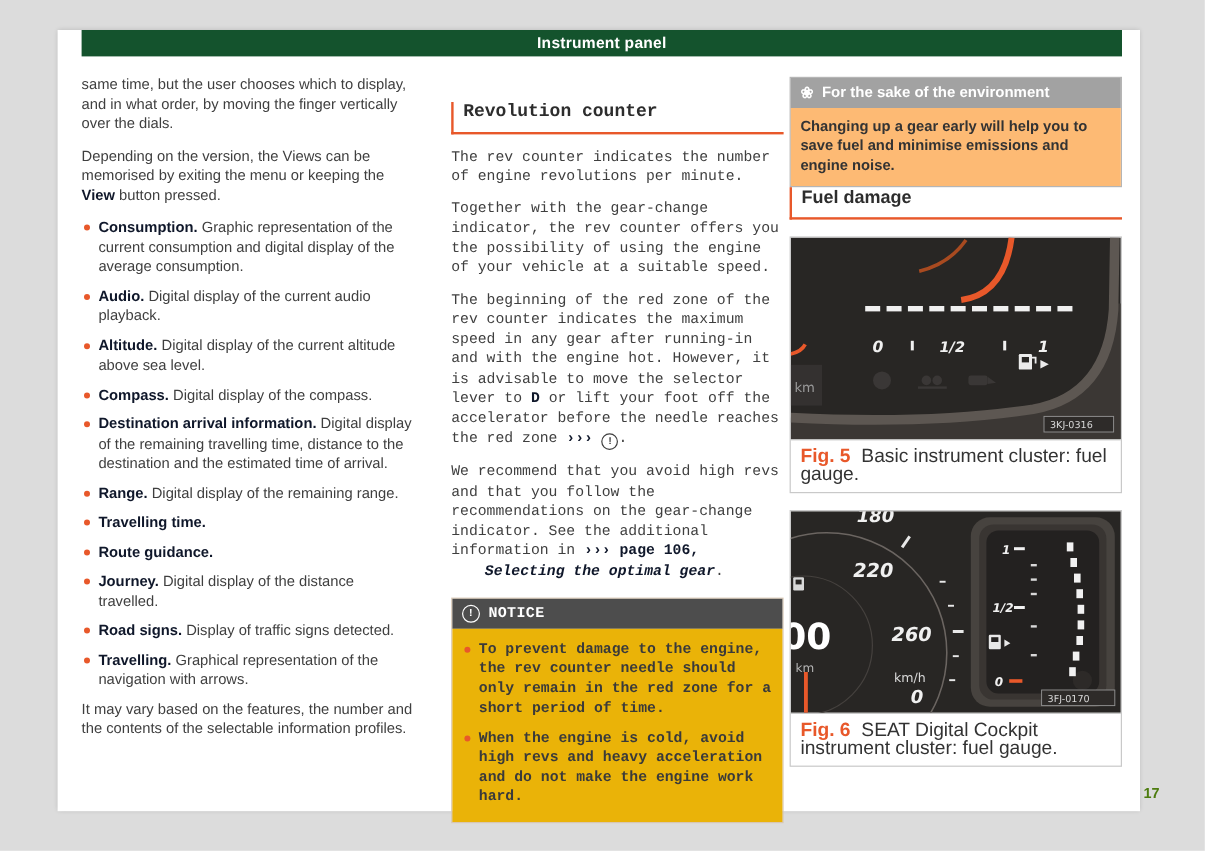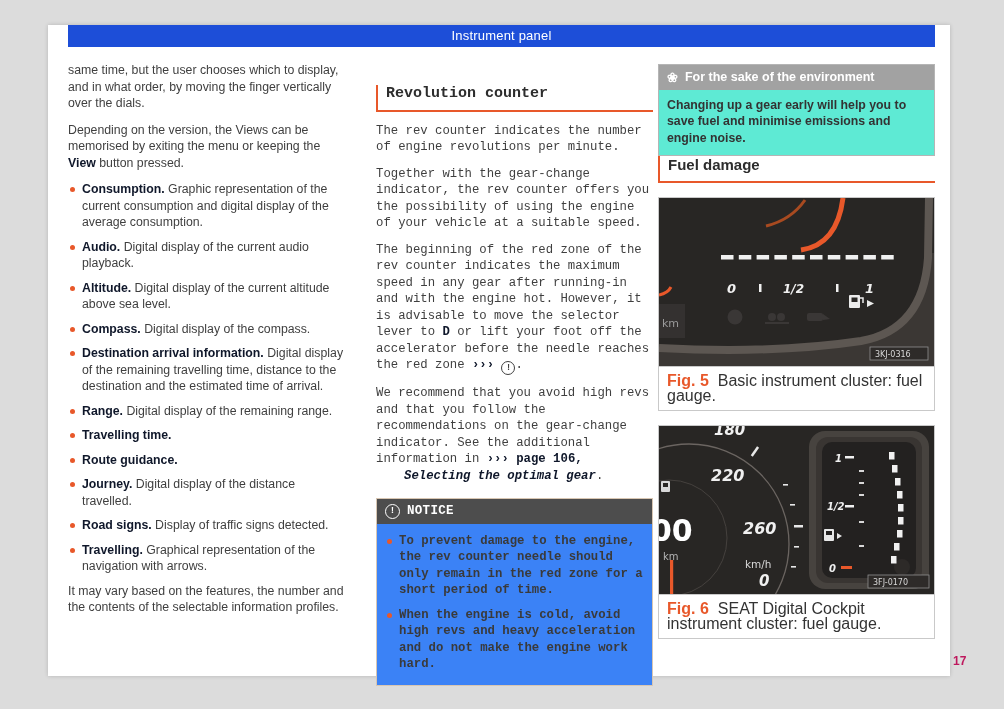--- a/index.html
+++ b/index.html
@@ -8,22 +8,22 @@
     background:#dcdcdc;
     font-family:"Liberation Sans",sans-serif;
     -webkit-font-smoothing:antialiased;
   }
   .page{
     position:absolute;left:48px;top:25px;width:902px;height:651px;
     background:#ffffff;box-shadow:0 0 4px rgba(0,0,0,.18);
   }
   .header-bar{
     position:absolute;left:20px;top:0;width:867px;height:22px;
-    background:#1d4ed8;color:#fff;text-align:center;
-    font-size:13px;font-weight:normal;line-height:22px;letter-spacing:.2px;
+    background:#14532d;color:#fff;text-align:center;
+    font-size:13px;font-weight:bold;line-height:22px;letter-spacing:.2px;
   }
   .col{position:absolute;width:277px;font-size:12.3px;line-height:16.5px;color:#3f3f3f;}
   .col-left{left:20px;top:37px;}
   .col-mid{left:328px;top:60px;font-family:Liberation Mono, monospace;}
   .col-right{left:610px;top:39px;}
   .col p{margin:0 0 10px 0;}
   .b{font-weight:bold;color:#0f172a;}
   .i{font-style:italic;margin-left:28px;}
   .circ{
     display:inline-flex;width:12px;height:12px;border:1.3px solid #3f3f3f;border-radius:50%;
@@ -41,44 +41,44 @@
     content:"";position:absolute;left:2px;top:6px;width:5px;height:5px;border-radius:50%;background:#E8582A;
   }
   
   .env-box{border:1px solid #b5b5b5;margin-bottom:0;}
   .env-head{
     background:#a2a2a2;color:#fff;font-weight:bold;font-size:12.5px;
     padding:4px 8px;display:flex;align-items:center;gap:7px;
   }
   .env-ico{font-size:13px;line-height:1;}
   .env-body{
-    background:#5eead4;padding:7px 8px 9px 8px;font-weight:600;color:#333;line-height:16.5px;
+    background:#fdba74;padding:7px 8px 9px 8px;font-weight:600;color:#333;line-height:16.5px;
   }
   
   .notice-box{border:1px solid #d8c6b2;margin-top:14px;}
   .notice-head{
     background:#4d4d4d;color:#fff;font-weight:bold;font-size:12.5px;
     padding:4px 8px;display:flex;align-items:center;gap:7px;letter-spacing:.3px;
   }
   .notice-ico{
     width:13px;height:13px;border:1.5px solid #fff;border-radius:50%;
     display:inline-flex;align-items:center;justify-content:center;
     font-size:9px;font-weight:bold;line-height:1;flex:0 0 auto;
   }
-  .notice-body{background:#3b82f6;padding:9px 8px 4px 8px;}
+  .notice-body{background:#eab308;padding:9px 8px 4px 8px;}
   .notice-body ul.dotlist li{font-weight:bold;color:#3a3a3a;}
   .mt22{margin-top:22px;}
   
   .figure{border:1px solid #c9c9c9;margin-top:14px;background:#fff;}
   .figure svg{display:block;}
   .fig-caption{
     border-top:1px solid #c9c9c9;padding:6px 8px;font-size:16px;line-height:15.5px;color:#333;
   }
   .fig-label{color:#E8582A;font-weight:bold;margin-right:9px;}
-  .page-num{position:absolute;left:953px;top:654px;font-size:12px;font-weight:600;color:#be185d;}
+  .page-num{position:absolute;left:953px;top:654px;font-size:12px;font-weight:600;color:#4d7c0f;}
   svg text{font-family:"DejaVu Sans","Liberation Sans",sans-serif;}
   .gtx{font-style:italic;font-weight:bold;fill:#f0f0f0;}
 </style>
 </head>
 <body>
 
 <div class="page">
 
   <div class="header-bar">Instrument panel</div>
 

